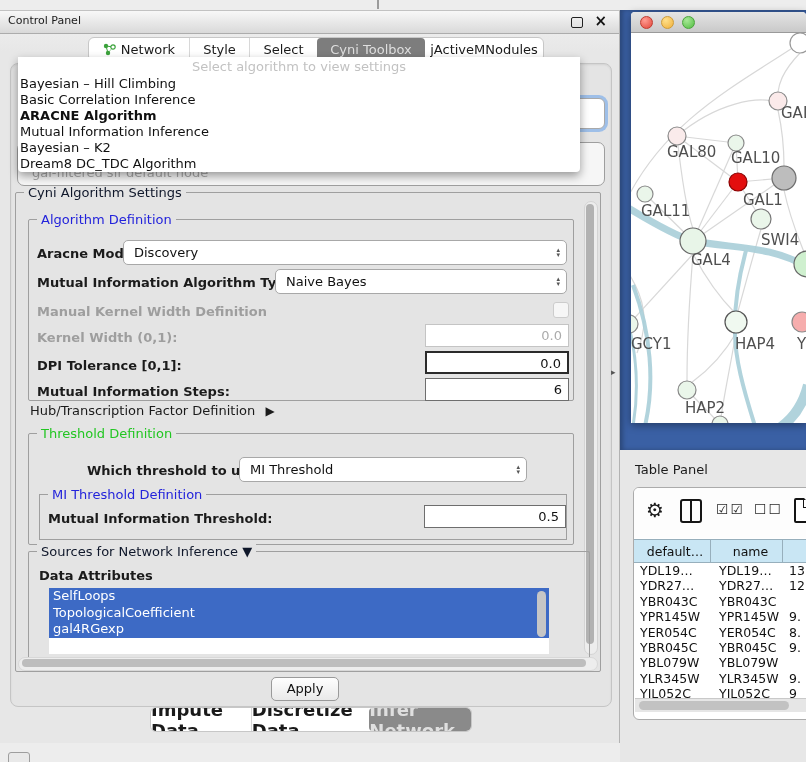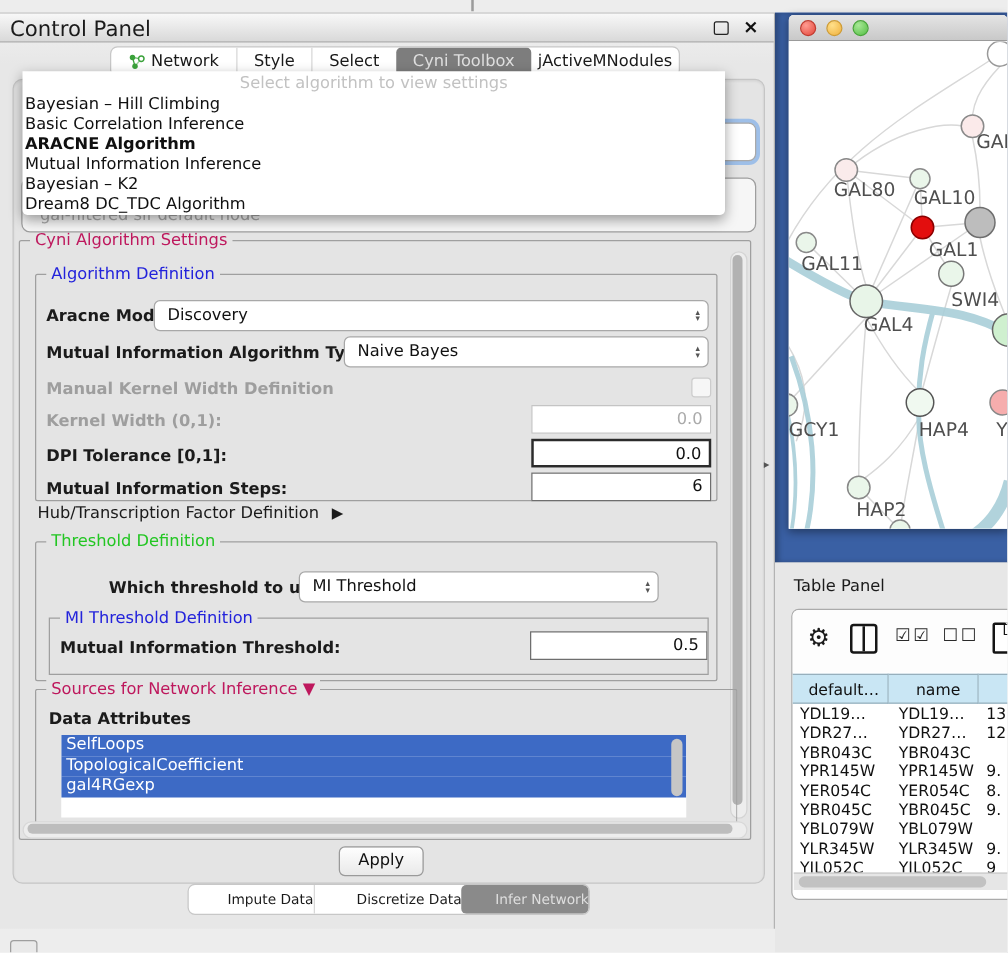--- a/index.html
+++ b/index.html
@@ -4,21 +4,21 @@
 <style>
   html,body{margin:0;padding:0;}
   body{font-family:"DejaVu Sans","Liberation Sans",sans-serif;}
   .page{position:relative;width:806px;height:762px;background:#EDEDED;overflow:hidden;}
 
   
   .cp-window{position:absolute;left:0;top:10px;width:619px;height:732px;
     background:linear-gradient(#F1F1F1,#E7E7E7 40px,#E7E7E7);border-right:1px solid #B3B3B3;border-top:1px solid #C2C2C2;}
   .cp-titlebar{position:absolute;left:0;top:0;width:100%;height:22px;
     background:linear-gradient(#F8F8F8,#D9D9D9);border-bottom:1px solid #ACACAC;}
-  .cp-title{position:absolute;left:8px;top:3px;font-size:17px;color:#1B1B1B;}
+  .cp-title{position:absolute;left:8px;top:3px;font-size:11px;color:#1B1B1B;}
   .cp-float{position:absolute;right:36px;top:6px;width:10px;height:9px;border:1.5px solid #222;border-radius:2px;background:transparent;}
   .cp-close{position:absolute;right:12px;top:1px;font-size:15px;font-weight:bold;color:#111;}
 
   
   .cp-tabbar{position:absolute;left:88px;top:26px;width:454px;height:23px;background:#FFF;
     border:1px solid #C7C7C7;border-radius:6px;display:flex;overflow:hidden;}
   .cp-tab{display:flex;align-items:center;justify-content:center;font-size:13px;color:#1A1A1A;height:100%;box-sizing:border-box;}
   .cp-tab + .cp-tab{border-left:1px solid #D8D8D8;}
   .cp-tab.sel{background:#7D7D7D;color:#DFDFDF;border-left:none;border-radius:4px;}
   .cp-tab.after-sel{border-left:none;text-align:right;}
@@ -39,21 +39,21 @@
   
   .alg-popup{position:absolute;left:18px;top:57px;width:562px;height:115px;background:#FFF;
     box-shadow:0 4px 10px rgba(0,0,0,0.38);border-radius:0 0 4px 4px;z-index:5;}
   .alg-placeholder{height:17px;text-align:center;font-size:13px;color:#C2C2C2;padding-top:2px;}
   .alg-item{height:16px;line-height:16px;font-size:13px;color:#101010;padding-left:2px;white-space:nowrap;}
   .alg-item.sel{font-weight:bold;}
 
   
   .grp{position:absolute;border:1px solid #9F9F9F;border-radius:2px;}
   .grp-title{position:absolute;top:-8px;left:8px;background:#E4E4E4;padding:0 4px;font-size:13px;white-space:nowrap;}
-  .gt-black{color:#be185d;} .gt-blue{color:#2323DB;} .gt-green{color:#23C623;text-align:center;}
+  .gt-black{color:#0f172a;} .gt-blue{color:#2323DB;} .gt-green{color:#23C623;text-align:center;}
   .settings-grp{left:4px;top:128px;width:584px;height:478px;}
 
   .lbl{position:absolute;font-size:13px;font-weight:bold;color:#1B1B1B;white-space:nowrap;}
   .lbl.dis{color:#9E9E9E;}
   .combo{position:absolute;background:#FFF;border:1px solid #A8A8A8;border-radius:5px;font-size:13px;color:#111;
     display:flex;align-items:center;box-sizing:border-box;padding-left:10px;}
   .combo .arr{position:absolute;right:6px;top:0;height:100%;display:flex;flex-direction:column;justify-content:center;
     font-size:7px;line-height:5px;color:#555;text-align:center;}
   .field{position:absolute;background:#FFF;font-size:13px;color:#111;text-align:right;box-sizing:border-box;
     padding:3px 6px 0 13px;}
@@ -78,21 +78,21 @@
   .vscroll .thumb{position:absolute;left:1px;top:2px;width:8px;height:440px;background:#B2B2B2;border-radius:5px;}
   .hscroll{position:absolute;left:2px;top:464px;width:578px;height:12px;background:#EDEDED;border:1px solid #D8D8D8;border-radius:7px;}
   .hscroll .thumb{position:absolute;left:3px;top:1px;width:564px;height:8px;background:#BDBDBD;border-radius:5px;}
 
   .apply-btn{position:absolute;left:260px;top:613px;width:66px;height:22px;border:1px solid #9A9A9A;border-radius:5px;
     background:linear-gradient(#FEFEFE,#E9E9E9);font-size:13px;color:#111;text-align:center;line-height:21px;}
 
   
   .bt-tabbar{position:absolute;left:150px;top:707px;width:320px;height:23px;background:#FFF;border:1px solid #C7C7C7;
     border-radius:6px;display:flex;overflow:hidden;}
-  .bt-tab{display:flex;align-items:center;justify-content:flex-end;font-size:11px;color:#1A1A1A;height:100%;}
+  .bt-tab{display:flex;align-items:center;justify-content:flex-end;font-size:18px;color:#1A1A1A;height:100%;font-weight:bold;}
   .bt-tab + .bt-tab{border-left:1px solid #D8D8D8;}
   .bt-tab.sel{background:#8A8A8A;color:#DFDFDF;border-left:none;border-radius:4px;}
   .bt-impute{width:100px;} .bt-disc{width:118px;} .bt-infer{width:102px;}
 
   .corner-btn{position:absolute;left:8px;top:752px;width:20px;height:16px;background:#E9E9E9;border:1px solid #9E9E9E;border-radius:3px;}
   .top-divider{position:absolute;left:377px;top:0;width:2px;height:9px;background:#9B9B9B;}
   .split-arrow{position:absolute;left:611px;top:367px;font-size:9px;color:#555;}
 
   
   .desktop{position:absolute;left:620px;top:10px;width:186px;height:440px;background:#3A60A4;

